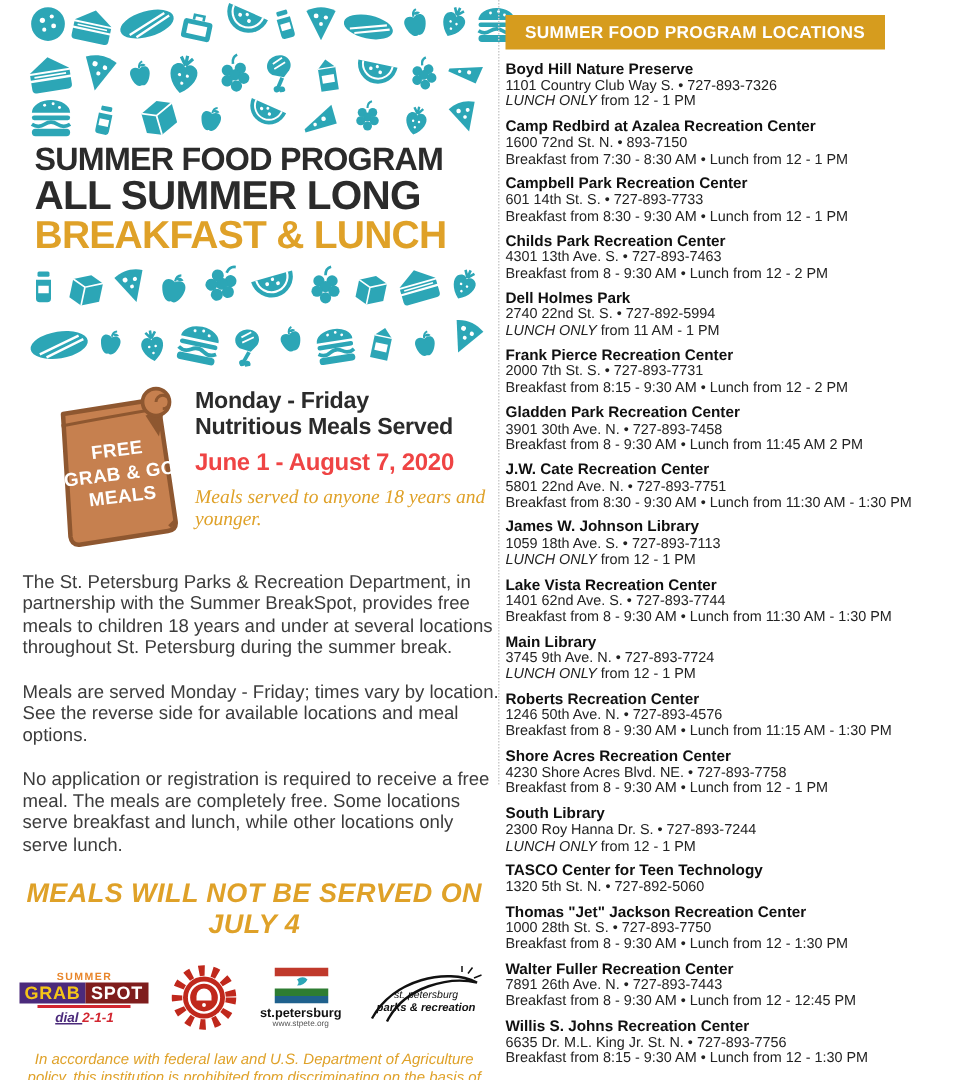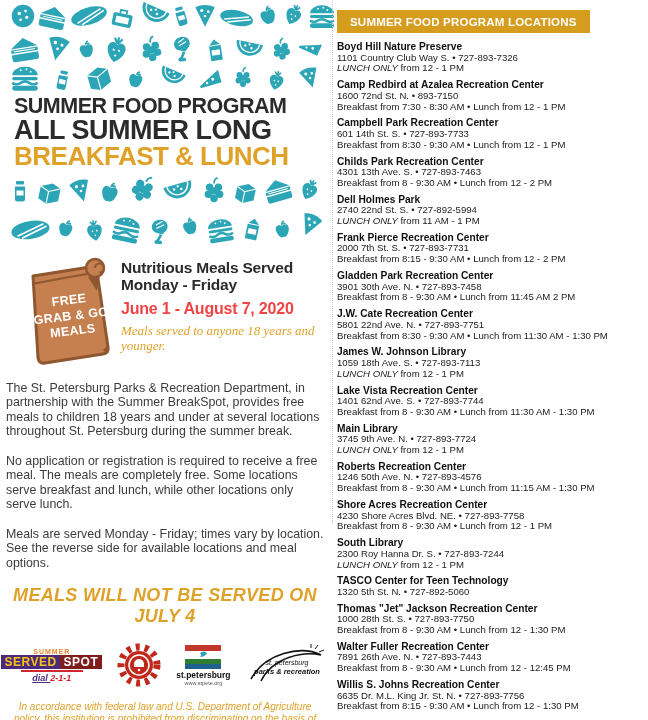--- a/index.html
+++ b/index.html
@@ -1,21 +1,21 @@
 <!DOCTYPE html>
 <html><head>
 <meta charset="utf-8">
 <style>
   * { margin:0; padding:0; box-sizing:border-box; }
   html,body { background:#fff; }
   body { font-family:"Liberation Sans", sans-serif; }
   .flyer { position:relative; width:648px; height:720px; background:#fff; overflow:hidden; }
 
   
-  .left-col { position:absolute; left:0; top:0; width:330px; height:720px; padding:0 6px 0 6px; }
+  .left-col { position:absolute; left:0; top:0; width:330px; height:720px; padding:0 6px 0 15px; }
 
   .collage { width:100%; color:#2CA6B6; }
   .crow { display:flex; align-items:center; justify-content:space-between; padding:0 2px; }
   .band0 .crow { height:31px; }
   .band1 .crow { height:36px; }
   .ic { display:inline-block; line-height:0; }
   .ic svg { display:block; }
   .ic:nth-child(2n) { transform:rotate(12deg) translateY(2px); }
   .ic:nth-child(3n) { transform:rotate(-16deg); }
   .ic:nth-child(5n) { transform:rotate(24deg) translateY(-2px); }
@@ -453,41 +453,41 @@
           <path d="M86 100 L90 96" stroke="#8E5730" stroke-width="2.5"></path>
         </svg>
         <div class="bag-text">
           <div>FREE</div>
           <div>GRAB &amp; GO</div>
           <div>MEALS</div>
         </div>
       </div>
       <div class="meals-info">
         <div class="mi-head">
+          <div>Monday - Friday</div>
           <div>Nutritious Meals Served</div>
-          <div>Monday - Friday</div>
         </div>
         <div class="mi-dates">June 1 - August 7, 2020</div>
         <div class="mi-note">Meals served to anyone 18 years and younger.</div>
       </div>
     </div>
 
     <div class="paragraphs">
       <div class="para">The St. Petersburg Parks &amp; Recreation Department, in partnership with the Summer BreakSpot, provides free meals to children 18 years and under at several locations throughout St. Petersburg during the summer break.</div>
+      <div class="para">Meals are served Monday - Friday; times vary by location. See the reverse side for available locations and meal options.</div>
       <div class="para">No application or registration is required to receive a free meal. The meals are completely free. Some locations serve breakfast and lunch, while other locations only serve lunch.</div>
-      <div class="para">Meals are served Monday - Friday; times vary by location. See the reverse side for available locations and meal options.</div>
     </div>
 
     <div class="notice">MEALS WILL NOT BE SERVED ON JULY 4</div>
 
     <div class="logos-row">
       <div class="logo">
         <span class="bs-line1">SUMMER</span>
         <span class="bs-row">
-          <span class="bs-break">SERVED</span>
+          <span class="bs-break">GRAB</span>
           <span class="bs-spot">SPOT</span>
         </span>
         <span class="bs-url"></span>
         <span class="bs-dial">
           <span class="d1">dial </span><span class="d2">2-1-1</span>
         </span>
       </div>
       <div class="logo">
         <svg width="46" height="46" viewBox="0 0 46 46">
           <circle cx="23" cy="23" r="18" fill="none" stroke="#C0281C" stroke-width="7" stroke-dasharray="4 5"></circle>

